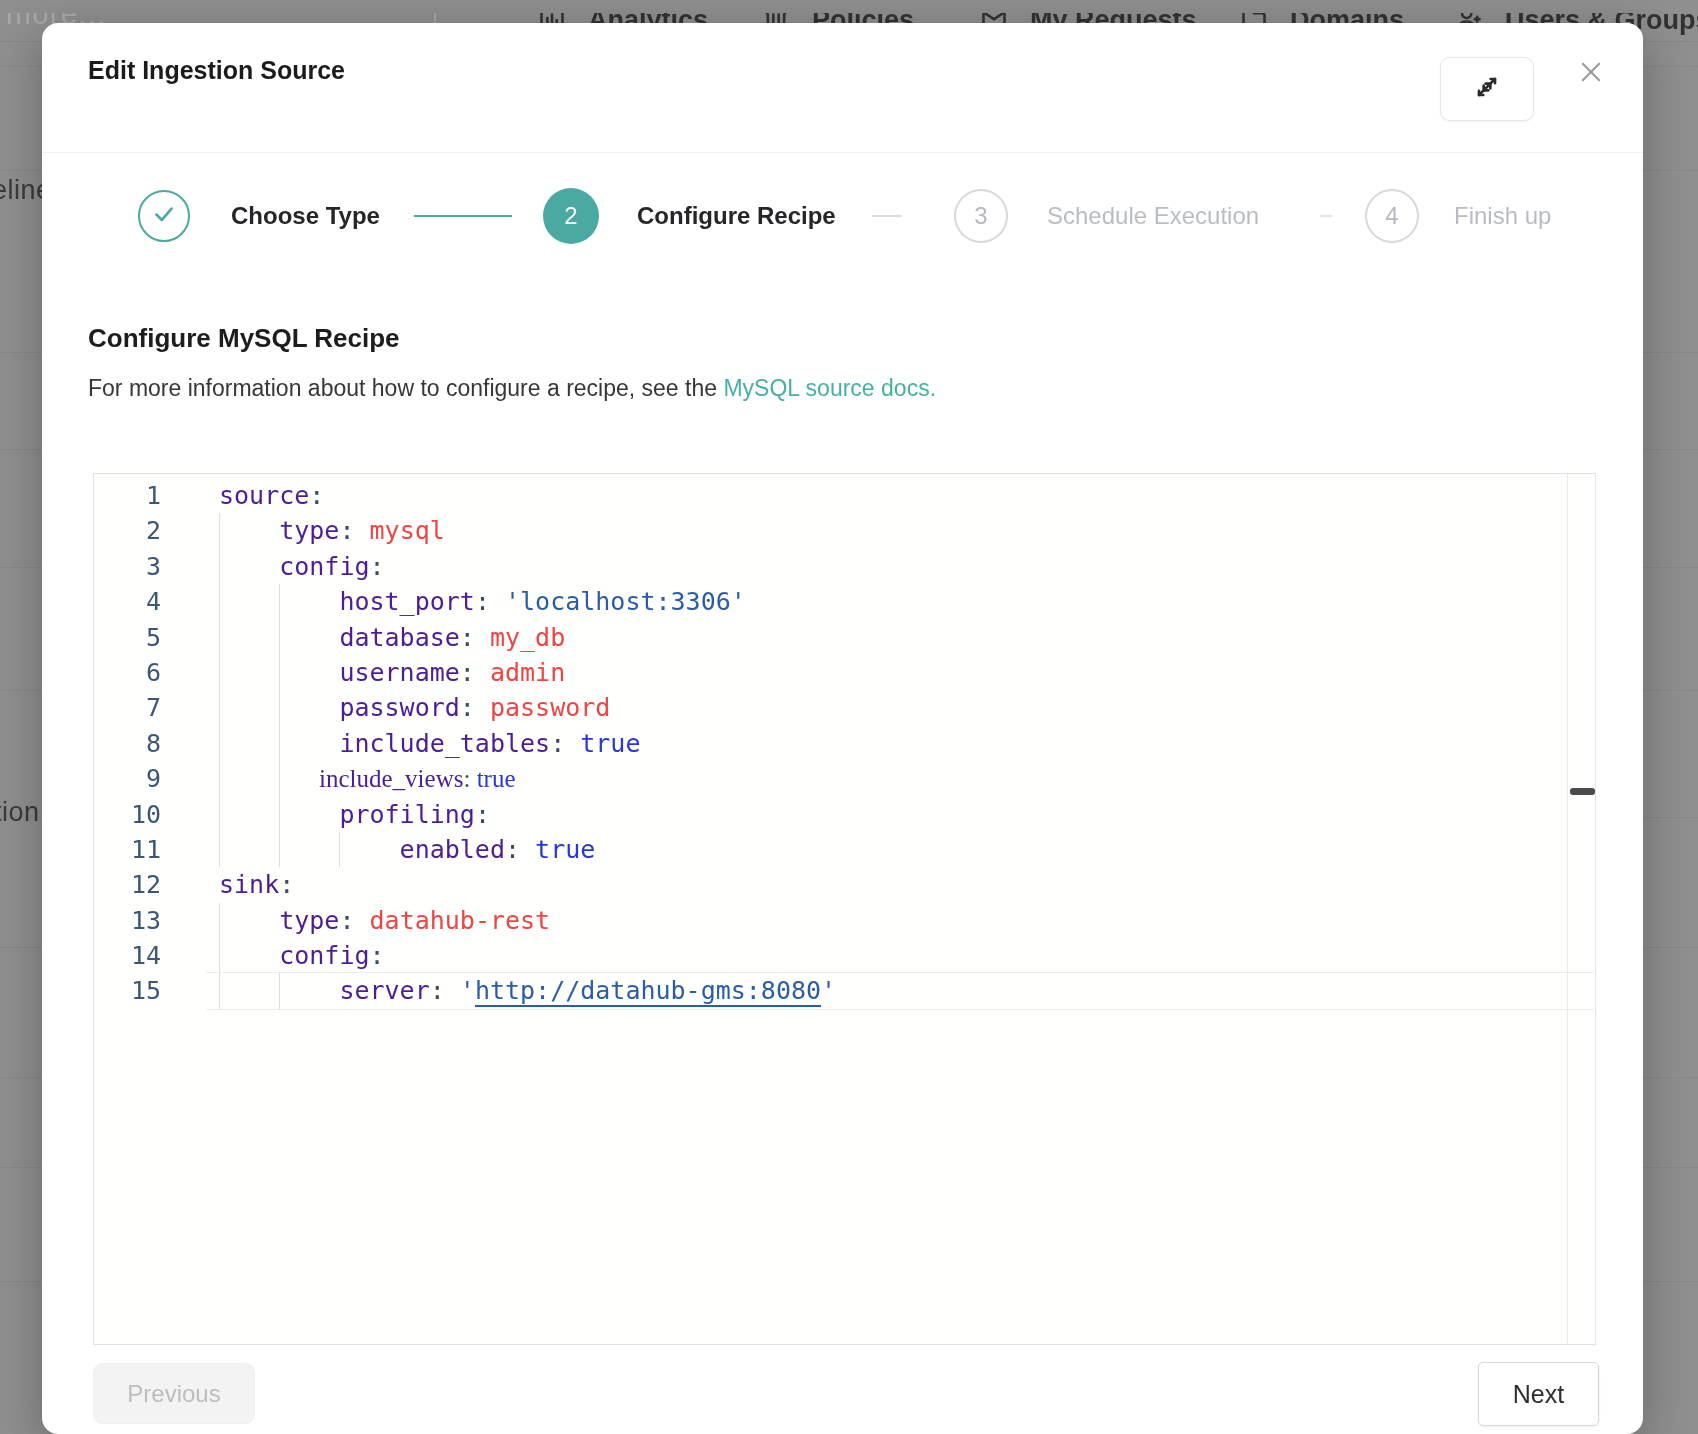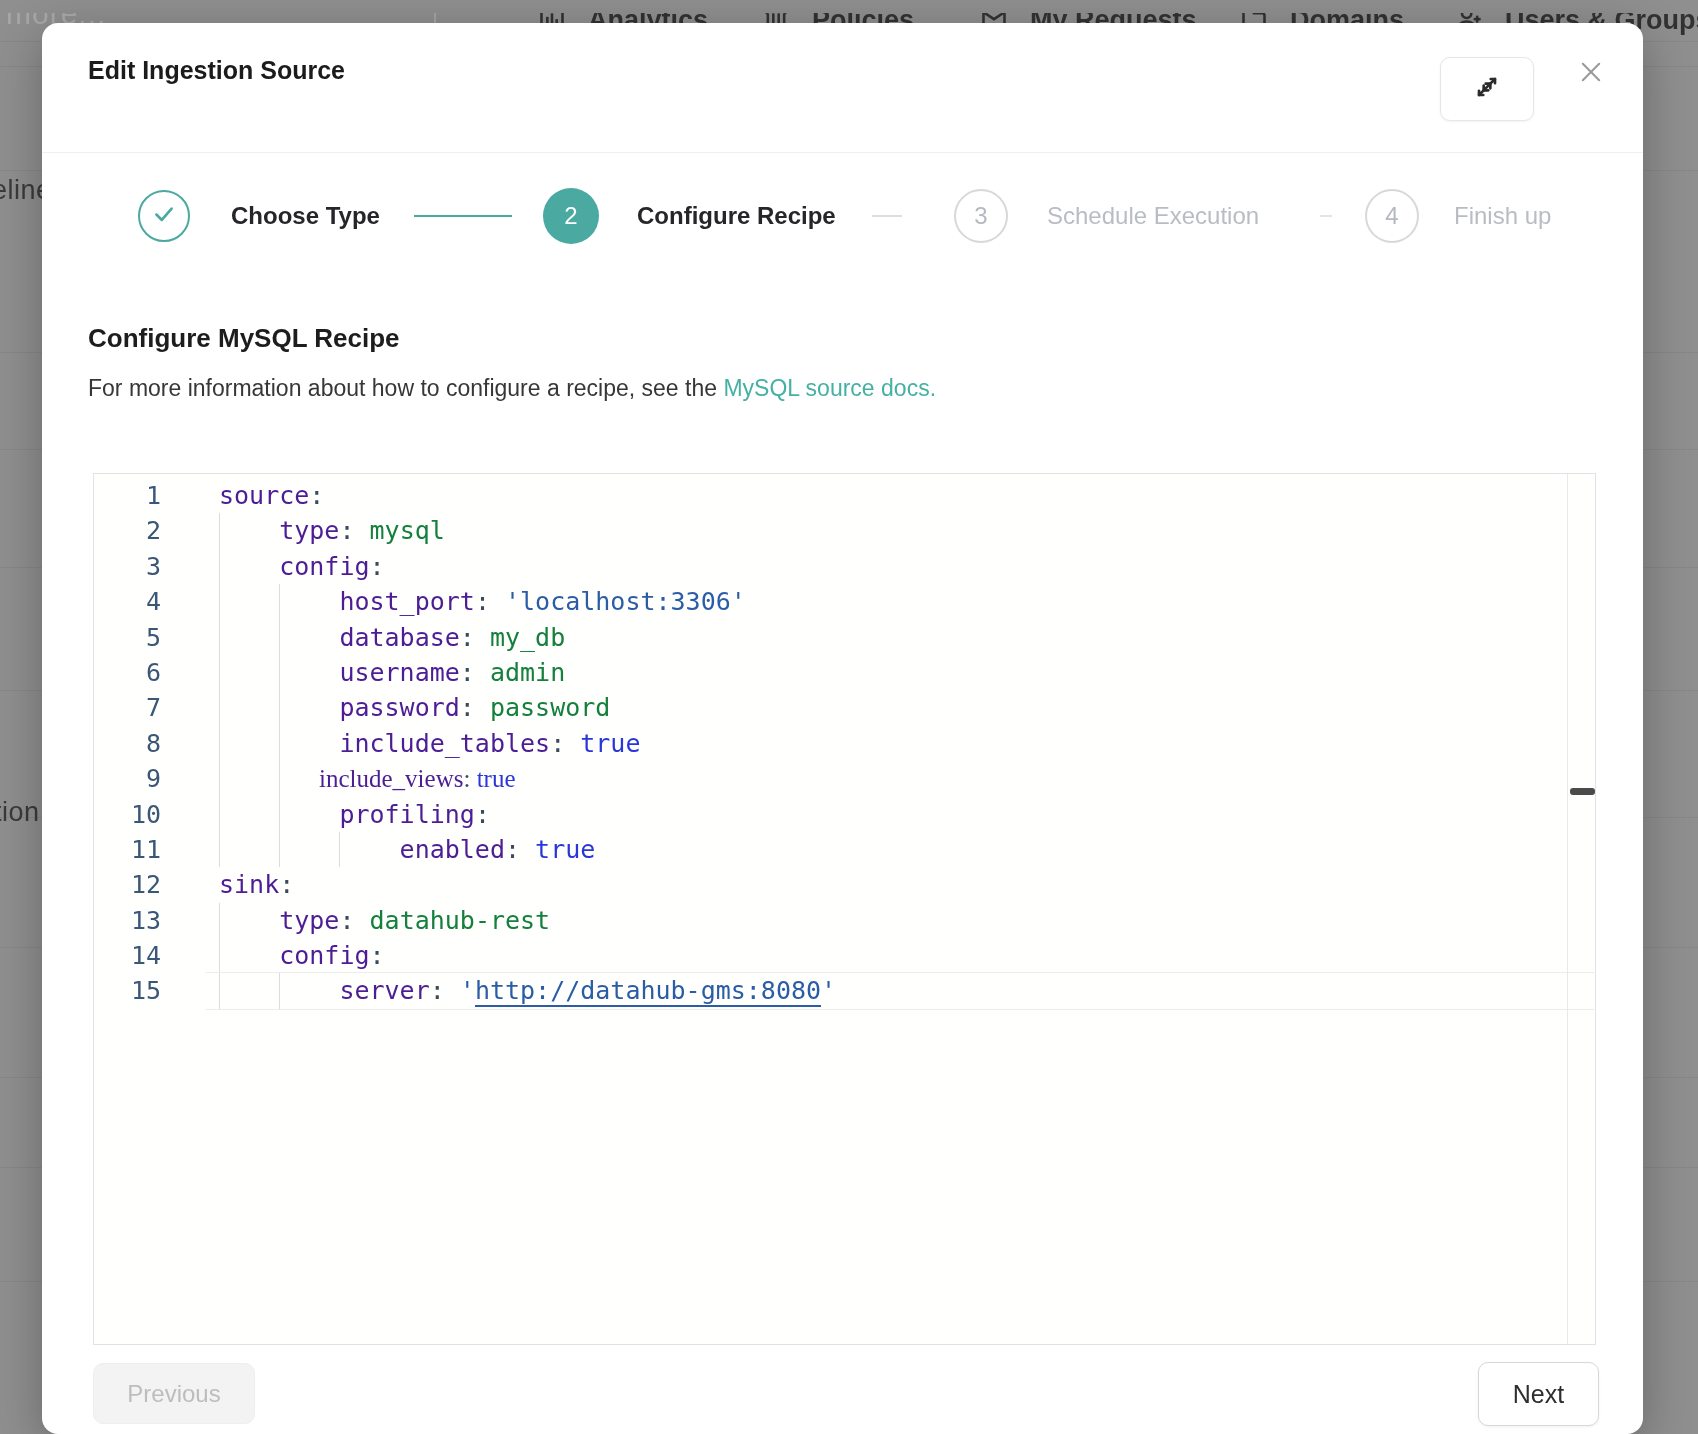--- a/index.html
+++ b/index.html
@@ -54,32 +54,32 @@
     border:1px solid #e2e2e2;box-sizing:border-box;padding-top:4px;cursor:text;}
   .code-line{position:relative;display:flex;height:35.4px;line-height:35.4px;
     font-family:"DejaVu Sans Mono", monospace;font-size:25px;white-space:pre;}
   .gutter-num{width:67px;flex:none;text-align:right;color:#3a5778;}
   .code-wrap{position:relative;margin-left:58px;flex:1;}
   .guide{position:absolute;top:0;bottom:0;width:1px;background:#dcdcdc;}
   .code-line.active::before{content:'';position:absolute;left:112px;right:1px;top:-1px;bottom:-1px;
     border-top:1px solid #ececec;border-bottom:1px solid #ececec;pointer-events:none;}
   .tok-key{color:#4c1d95;}
   .tok-punct{color:#394b59;}
-  .tok-scalar{color:#15803d;}
+  .tok-scalar{color:#ef4444;}
   .tok-str{color:#2b5ca6;}
   .tok-bool{color:#2936d8;}
   .tok-url{color:#2b5ca6;border-bottom:2px solid #2b5ca6;}
   .scroll-divider{position:absolute;left:1473px;top:0;bottom:0;width:1px;background:#e9e9e9;}
   .scroll-thumb{position:absolute;left:1476px;top:314px;width:25px;height:7px;background:#4b4b4b;border-radius:3px;cursor:pointer;}
   
   .btn-prev{position:absolute;left:51px;top:1340px;width:160px;height:59px;background:#f3f3f3;
     border:1px solid #eeeeee;border-radius:10px;color:#bdbdbd;font-size:24px;font-weight:500;
     display:flex;align-items:center;justify-content:center;font-family:"Liberation Sans",sans-serif;}
   .btn-next{position:absolute;left:1436px;top:1339px;width:119px;height:62px;background:#ffffff;
-    border:1px solid #d8d8d8;border-radius:10px;color:#2e2e2e;font-size:25px;font-weight:500;
+    border:1px solid #d8d8d8;border-radius:5px;color:#2e2e2e;font-size:25px;font-weight:500;
     display:flex;align-items:center;justify-content:center;cursor:pointer;
     box-shadow:0 1px 3px rgba(0,0,0,0.06);font-family:"Liberation Sans",sans-serif;}
 </style>
 </head>
 <body>
 
 <div>
   <div class="bg-line" style="top:41px"></div>
   <div class="bg-line" style="top:66px"></div>
   <div class="bg-line" style="top:170px"></div>

